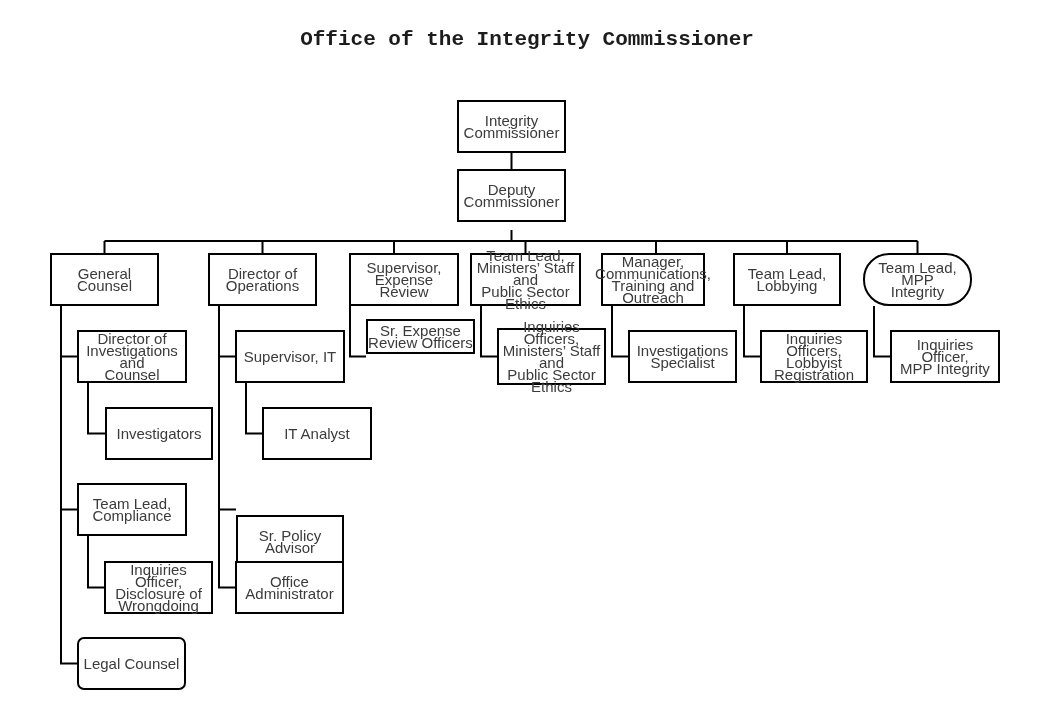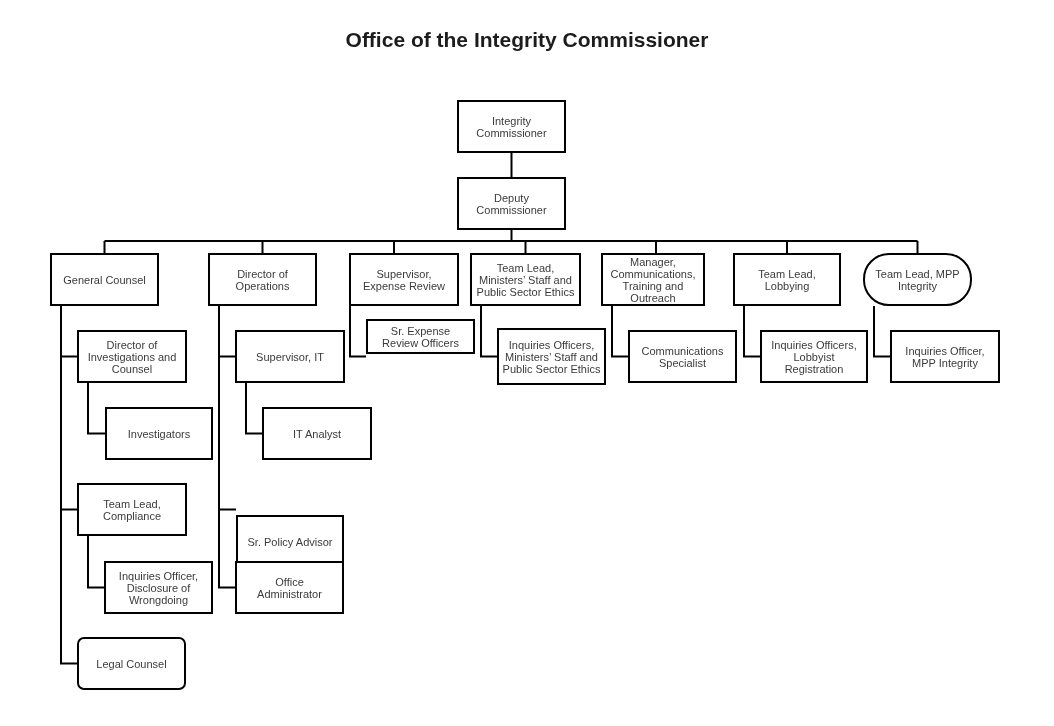--- a/index.html
+++ b/index.html
@@ -14,54 +14,55 @@
   }
   .title {
     position: absolute;
     top: 28px;
     left: 0;
     width: 100%;
     text-align: center;
     font-size: 21px;
     font-weight: 700;
     color: #1c1c1c;
+    font-family: Liberation Mono, monospace;
   }
   .connectors {
     position: absolute;
     left: 0;
     top: 0;
   }
   .node {
     position: absolute;
     background: #ffffff;
     border: 2px solid #000000;
     display: flex;
     align-items: center;
     justify-content: center;
     text-align: center;
     color: #3b3b3b;
-    font-size: 11px;
+    font-size: 15px;
     line-height: 12px;
   }
   .node span { white-space: pre-line; }
 </style>
 </head>
 <body>
 
 <div class="page">
   <h1 class="title">Office of the Integrity Commissioner</h1>
   <svg class="connectors" width="1054" height="726" viewBox="0 0 1054 726">
     <path fill="none" stroke="#000000" stroke-width="2" d="M511.5 153L511.5 177M511.5 230L511.5 241M104.5 241L917.5 241M104.5 241L104.5 253M262.5 241L262.5 253M394 241L394 253M525.5 241L525.5 253M656 241L656 253M787 241L787 253M917.5 241L917.5 253M61 306L61 356.5L77 356.5M88 383L88 433.5L105 433.5M61 306L61 509.5L77 509.5M88 536L88 587.5L104 587.5M61 306L61 663.5L77 663.5M219 306L219 356.5L235 356.5M246 383L246 433.5L262 433.5M219 306L219 509.5L236 509.5M219 306L219 587.5L235 587.5M350 306L350 356.5L366 356.5M481 306L481 356.5L497 356.5M612 306L612 356.5L628 356.5M744 306L744 356.5L760 356.5M874 306L874 356.5L890 356.5"></path>
   </svg>
   <div>
       <div class="node" style="left: 457px; top: 100px; width: 109px; height: 53px;">
         <span>Integrity
 Commissioner</span>
       </div>
-      <div class="node" style="left: 457px; top: 177px; width: 109px; height: 53px;">
+      <div class="node" style="left: 457px; top: 169px; width: 109px; height: 53px;">
         <span>Deputy
 Commissioner</span>
       </div>
       <div class="node" style="left: 50px; top: 253px; width: 109px; height: 53px;">
         <span>General Counsel</span>
       </div>
       <div class="node" style="left: 208px; top: 253px; width: 109px; height: 53px;">
         <span>Director of
 Operations</span>
       </div>
@@ -124,21 +125,21 @@
       <div class="node" style="left: 366px; top: 319px; width: 109px; height: 35px;">
         <span>Sr. Expense
 Review Officers</span>
       </div>
       <div class="node" style="left: 497px; top: 328px; width: 109px; height: 57px;">
         <span>Inquiries Officers,
 Ministers’ Staff and
 Public Sector Ethics</span>
       </div>
       <div class="node" style="left: 628px; top: 330px; width: 109px; height: 53px;">
-        <span>Communications
+        <span>Investigations
 Specialist</span>
       </div>
       <div class="node" style="left: 760px; top: 330px; width: 108px; height: 53px;">
         <span>Inquiries Officers,
 Lobbyist
 Registration</span>
       </div>
       <div class="node" style="left: 890px; top: 330px; width: 110px; height: 53px;">
         <span>Inquiries Officer,
 MPP Integrity</span>

